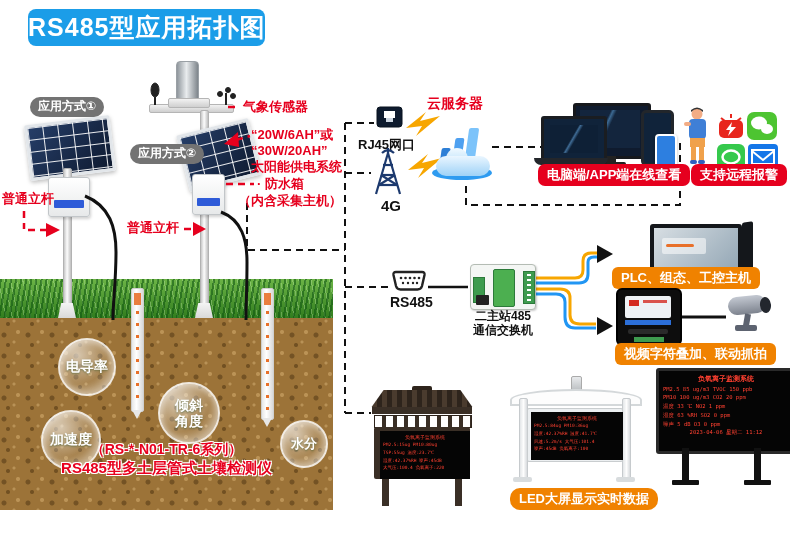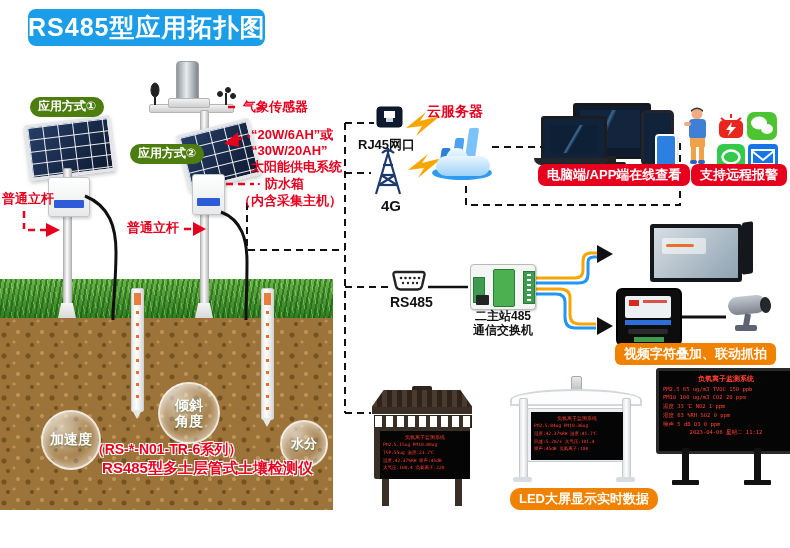--- a/index.html
+++ b/index.html
@@ -3,21 +3,21 @@
 <meta charset="utf-8">
 <style>
   html,body{margin:0;padding:0;background:#fff;}
   #canvas{position:relative;width:790px;height:548px;background:#fff;overflow:hidden;
           font-family:"Liberation Sans","DejaVu Sans",sans-serif;}
   .abs{position:absolute;}
   
   .title-bar{background:#1B9DE8;color:#fff;font-weight:bold;font-size:25px;letter-spacing:1px;
              border-radius:8px;padding:4px 0;line-height:1.15;}
   
-  .badge-red{background:#4d7c0f;color:#fff;font-weight:bold;font-size:12px;border-radius:11px;
+  .badge-red{background:#737373;color:#fff;font-weight:bold;font-size:12px;border-radius:11px;
              padding:2px 8px;line-height:1.3;white-space:nowrap;}
   
   .lbl-red{color:#E6001E;font-weight:bold;font-size:13px;white-space:nowrap;line-height:1.2;}
   
   .tag-red{background:#E6001E;color:#fff;font-weight:bold;font-size:13px;border-radius:7px;
            padding:3px 9px;white-space:nowrap;line-height:1.2;}
   .tag-orange{background:#F08200;color:#fff;font-weight:bold;font-size:13px;border-radius:6px;
               padding:3px 9px;white-space:nowrap;line-height:1.2;}
   .lbl-black{color:#111;font-weight:bold;font-size:13px;white-space:nowrap;}
   
@@ -149,31 +149,34 @@
       <path d="M534,283 L579,283 Q588,283 588,274 L588,262 Q588,257 594,257 L597,257" stroke="#2196F3"></path>
       <path d="M534,289 L560,289 Q570,289 570,298 L570,315 Q570,324 580,324 L596,324" stroke="#F7A600"></path>
       <path d="M534,294 L556,294 Q565,294 565,302 L565,317 Q565,328 575,328 L596,328" stroke="#2196F3"></path>
     </g>
     <g fill="#111">
       <polygon points="597,245 597,263 613,254"></polygon>
       <polygon points="597,317 597,335 613,326"></polygon>
     </g>
   </svg>
 
+  <div class="abs bubble" style="left:58px;top:338px;width:54px;height:54px;font-size:14px;">
+      <span>电导率</span>
+    </div>
   <div class="abs bubble" style="left:41px;top:410px;width:56px;height:56px;font-size:14px;">
       <span>加速度</span>
     </div>
   <div class="abs bubble" style="left:158px;top:382px;width:58px;height:58px;font-size:14px;line-height:1.15;">
     <span><span>倾斜</span><br><span>角度</span></span>
   </div>
   <div class="abs bubble" style="left:280px;top:420px;width:44px;height:44px;font-size:13px;">
       <span>水分</span>
     </div>
   <div class="abs soil-caption" style="left:0px;top:441px;font-size:14px;">（RS-*-N01-TR-6系列）</div>
-  <div class="abs soil-caption" style="left:0px;top:459px;font-size:15px;padding-left:41px;">RS485型多土层管式土壤检测仪</div>
+  <div class="abs soil-caption" style="left:0px;top:459px;font-size:15px;">RS485型多土层管式土壤检测仪</div>
 
   <div class="abs title-bar" style="left:28px;top:9px;">RS485型应用拓扑图</div>
 
   <div class="abs badge-red" style="left:30px;top:97px;">应用方式①</div>
   <div class="abs badge-red" style="left:130px;top:144px;">应用方式②</div>
   <div class="abs lbl-red" style="left:2px;top:191px;">普通立杆</div>
   <div class="abs lbl-red" style="left:127px;top:220px;">普通立杆</div>
   <div class="abs lbl-red" style="left:243px;top:99px;">气象传感器</div>
   <div class="abs lbl-red" style="left:251px;top:127px;">“20W/6AH”或</div>
   <div class="abs lbl-red" style="left:251px;top:143px;">“30W/20AH”</div>
@@ -194,21 +197,21 @@
       <line x1="11" y1="38" x2="29" y2="38"></line>
       <line x1="13" y1="28" x2="27" y2="28"></line>
       <line x1="15" y1="18" x2="25" y2="18"></line>
       <line x1="11" y1="38" x2="27" y2="28"></line>
       <line x1="29" y1="38" x2="13" y2="28"></line>
       <line x1="20" y1="6" x2="20" y2="1"></line>
       <path d="M14,6 Q20,0 26,6"></path>
     </g>
   </svg>
   <div class="abs lbl-black" style="left:381px;top:197px;font-size:15px;">4G</div>
-  <div class="abs lbl-red" style="left:427px;top:95px;font-size:14px;margin-top:8px;">云服务器</div>
+  <div class="abs lbl-red" style="left:427px;top:95px;font-size:14px;">云服务器</div>
   <div class="abs" style="left:432px;top:124px;width:62px;height:60px;">
     <div class="abs" style="left:8px;top:24px;width:9px;height:26px;background:#2E7FD6;border-radius:2px;transform:skewX(-8deg);"></div>
     <div class="abs" style="left:21px;top:14px;width:9px;height:36px;background:#4EA0F0;border-radius:2px;transform:skewX(-8deg);"></div>
     <div class="abs" style="left:34px;top:4px;width:10px;height:46px;background:#7CC3FA;border-radius:2px;transform:skewX(-8deg);"></div>
     <div class="abs" style="left:0px;top:42px;width:60px;height:14px;background:#2E9BF0;border-radius:50%;"></div>
     <div class="abs" style="left:14px;top:24px;width:22px;height:22px;background:linear-gradient(#F0F9FF,#A9D8F8);border-radius:50%;"></div>
     <div class="abs" style="left:4px;top:32px;width:54px;height:20px;background:linear-gradient(#EAF6FF,#9ED2F7);border-radius:12px;"></div>
   </div>
 
   <div class="abs" style="left:534px;top:100px;width:140px;height:68px;">
@@ -285,20 +288,21 @@
   </div>
   <div class="abs lbl-black" style="left:468px;top:309px;width:70px;text-align:center;font-size:12px;line-height:1.2;">
     <span>二主站485</span><br><span>通信交换机</span>
   </div>
 
   <div class="abs" style="left:650px;top:224px;width:84px;height:50px;background:linear-gradient(135deg,#d7dee3,#8fa3b2);border:4px solid #14171b;border-radius:3px;">
     <div class="abs" style="left:8px;top:10px;width:44px;height:16px;background:rgba(255,255,255,.55);border-radius:2px;"></div>
     <div class="abs" style="left:12px;top:16px;width:28px;height:3px;background:#E8702A;border-radius:2px;"></div>
   </div>
   <div class="abs" style="left:742px;top:222px;width:11px;height:52px;background:#14171b;transform:skewY(-7deg);border-radius:2px;"></div>
+  <div class="abs tag-orange" style="left:612px;top:267px;">PLC、组态、工控主机</div>
 
   <div class="abs" style="left:616px;top:288px;width:62px;height:54px;background:#0d0d0d;border-radius:6px;border:2px solid #000;">
     <div class="abs" style="left:7px;top:6px;width:46px;height:22px;background:#eef1f4;border-radius:2px;"></div>
     <div class="abs" style="left:11px;top:10px;width:10px;height:6px;background:#D42A20;"></div>
     <div class="abs" style="left:25px;top:10px;width:24px;height:3px;background:#D42A20;opacity:.8;"></div>
     <div class="abs" style="left:7px;top:30px;width:46px;height:5px;background:#2C6FD8;"></div>
     <div class="abs" style="left:10px;top:39px;width:40px;height:5px;background:#2a2a2a;border-radius:2px;"></div>
     <div class="abs" style="left:16px;top:47px;width:30px;height:5px;background:#3E9B4F;"></div>
   </div>
   <div class="abs" style="left:724px;top:290px;width:54px;height:48px;">

